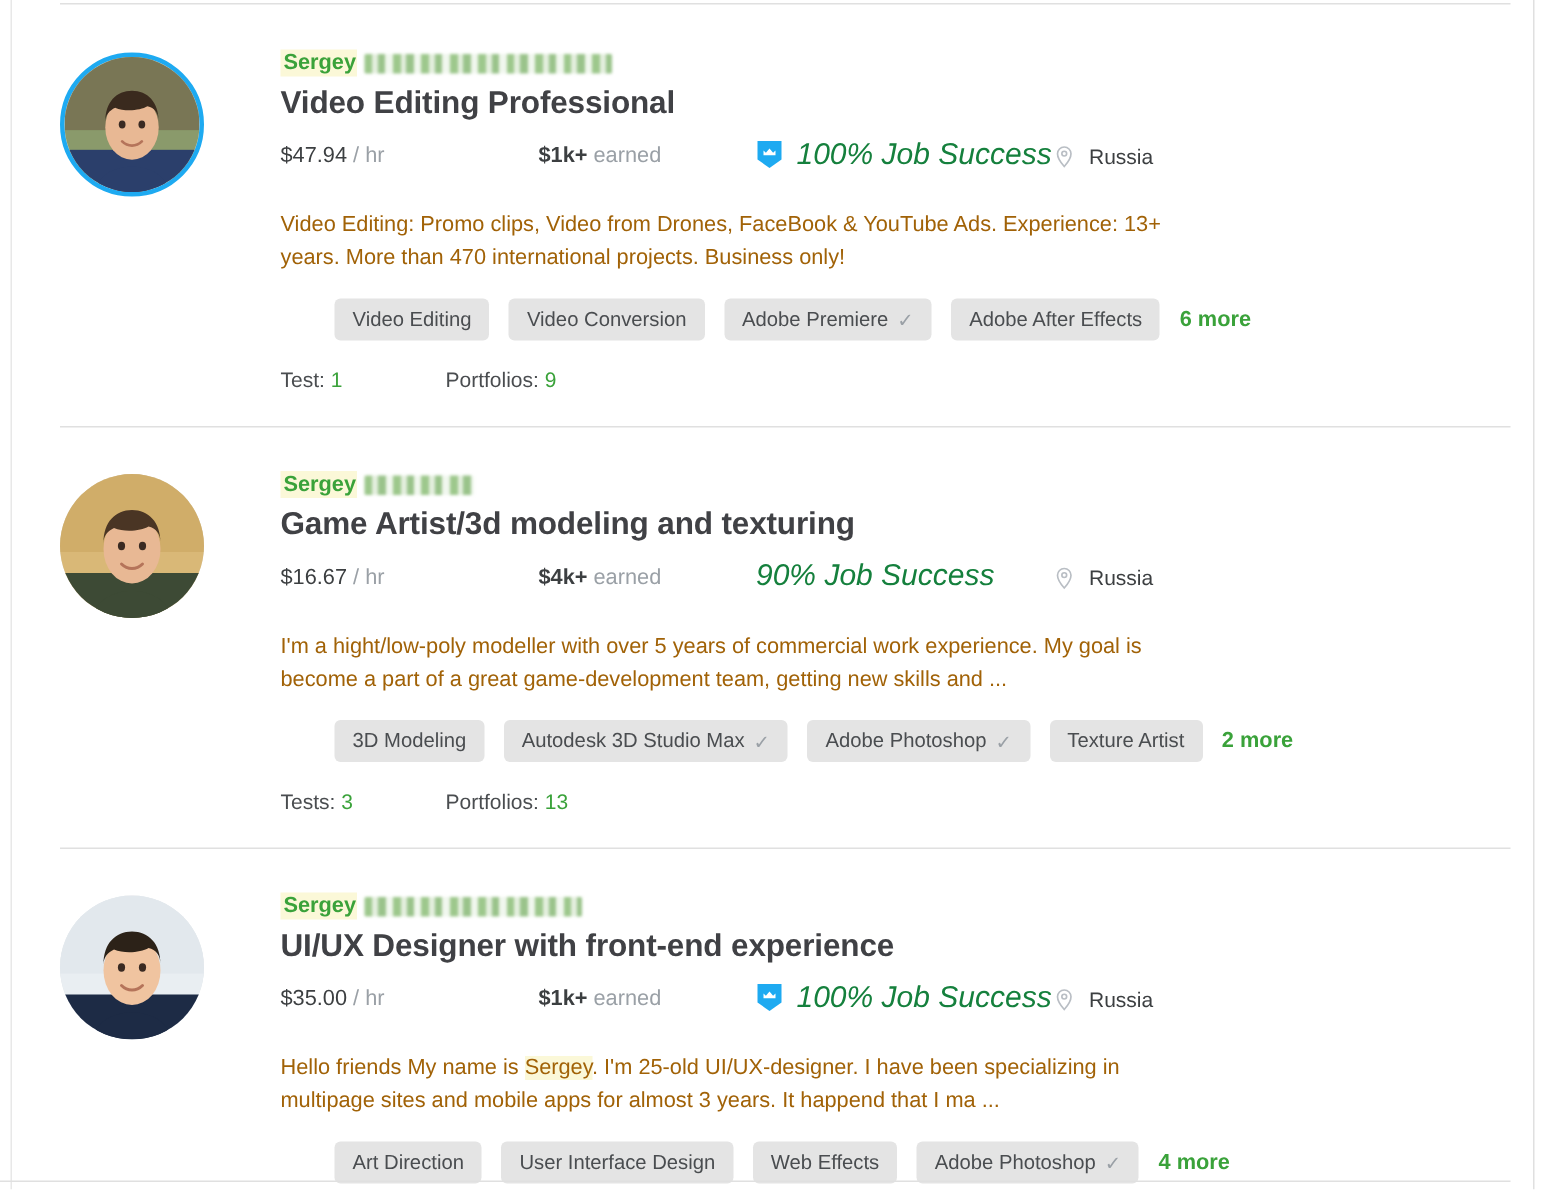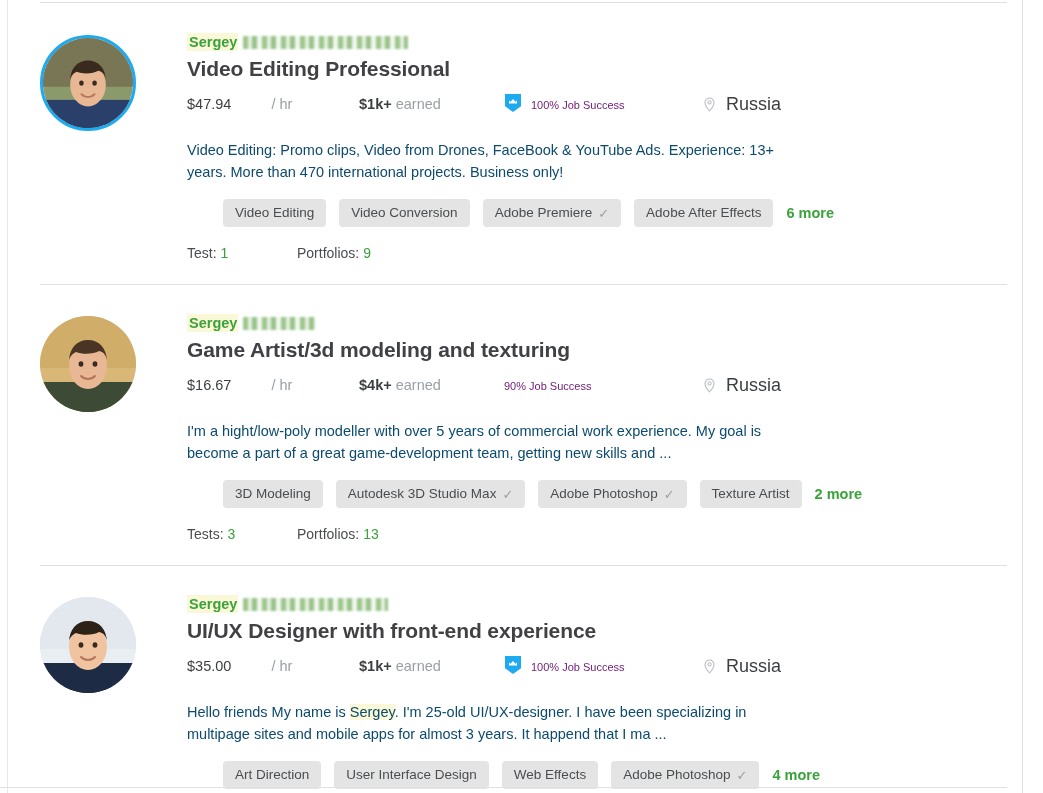--- a/index.html
+++ b/index.html
@@ -144,21 +144,21 @@
     line-height: 18px;
     margin-bottom: 14px;
     height: 30px;
   }
   .stat-rate {
     width: 172px;
     flex: 0 0 auto;
     color: #3c3f41;
     font-weight: normal;
   }
-  .stat-rate .muted { color: #9aa0a6; margin-left: 36px; }
+  .stat-rate .muted { color: #9aa0a6; }
   .stat-earned {
     width: 145px;
     flex: 0 0 auto;
   }
   .stat-earned .amount { font-weight: bold; color: #3c3f41; }
   .stat-earned .muted { color: #9aa0a6; margin-left: 4px; }
 
   .stat-jss {
     flex: 0 0 auto;
     width: 200px;
@@ -167,44 +167,44 @@
   }
   .jss-badge {
     flex: 0 0 auto;
     width: 18px;
     height: 20px;
     margin-right: 9px;
     margin-top: -2px;
   }
   .jss-badge svg { display: block; }
   .jss-body { flex: 1 1 auto; }
-  .jss-label { color: #701a75; font-size: 11px; line-height: 17px; }
+  .jss-label { color: #15803d; font-size: 20px; line-height: 17px; font-style: italic; }
   .jss-track {
     margin-top: 5px;
     height: 4px;
     width: 145px;
     background: #dedede;
     border-radius: 0px;
     overflow: hidden;
   }
   .jss-fill { height: 100%; background: #1eaaf1; }
 
   .stat-loc {
     flex: 0 0 auto;
     display: flex;
     align-items: center;
     color: #3c3f41;
-    font-size: 18px;
+    font-size: 14px;
   }
   .pin-icon { margin-right: 11px; display: block; }
 
   .desc {
     font-size: 14.5px;
     line-height: 22px;
-    color: #0c4a6e;
+    color: #a16207;
     margin-bottom: 16px;
     max-width: 625px;
   }
   .desc .hl { background: #fbf8d8; }
 
   .tags-row {
     display: flex;
     align-items: center;
     flex-wrap: nowrap;
     margin-bottom: 17px;

